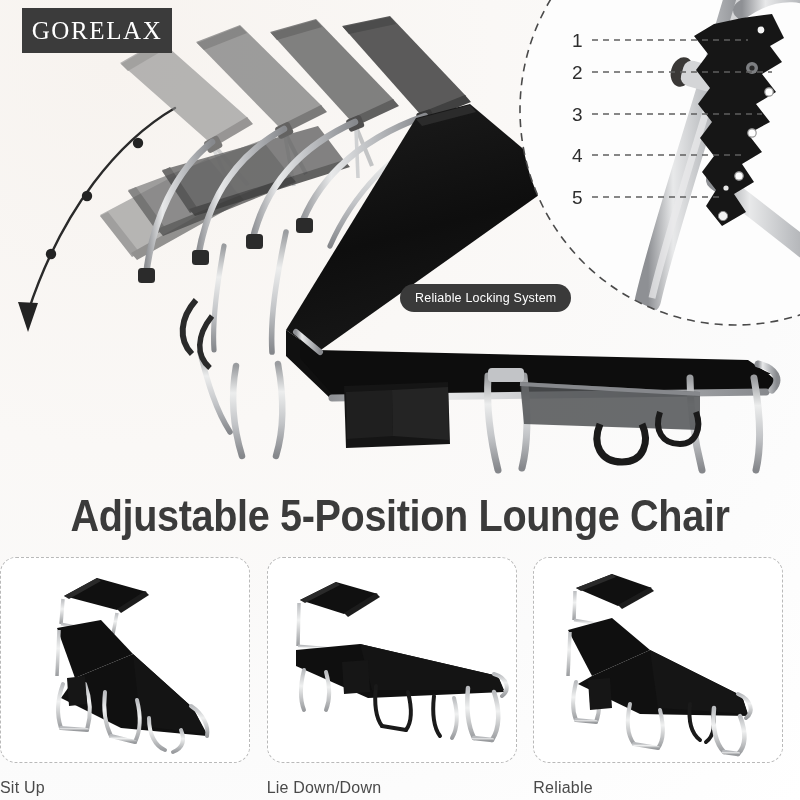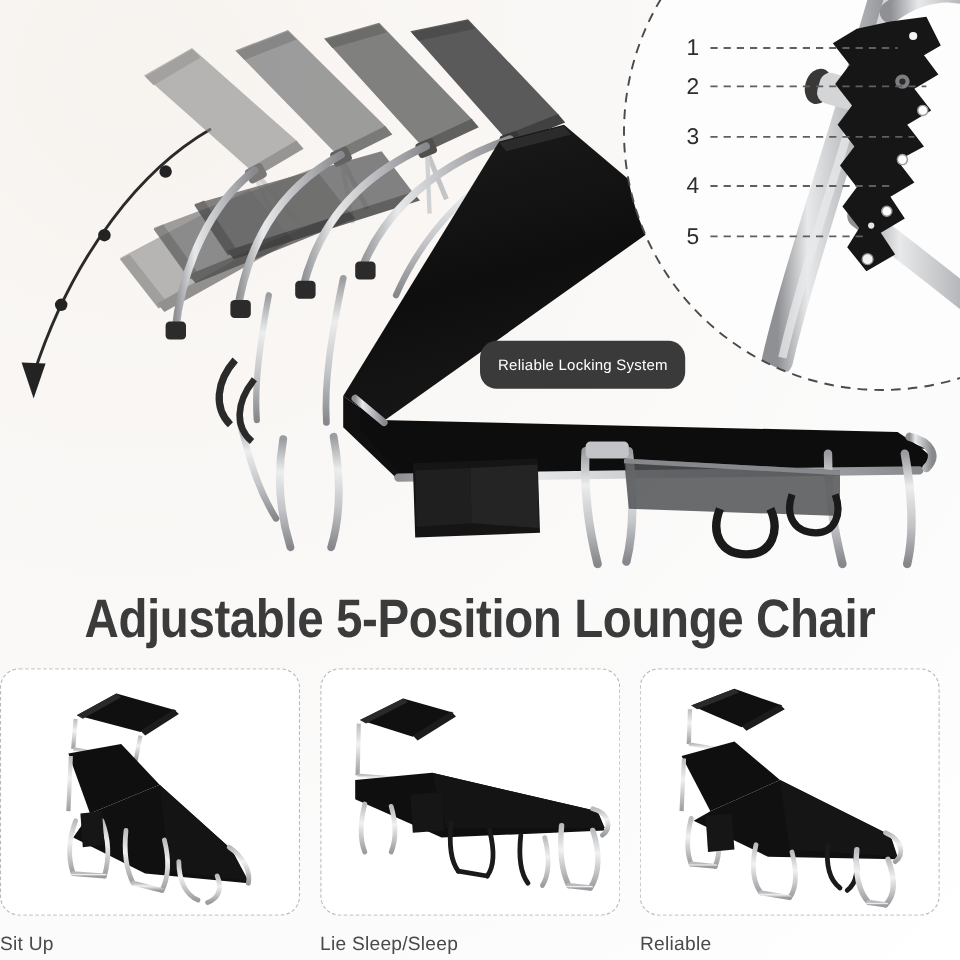--- a/index.html
+++ b/index.html
@@ -27,21 +27,21 @@
     font-family:"Liberation Serif", serif;color:#ffffff;
     font-size:25px;letter-spacing:1.6px;font-weight:400;line-height:1;
     white-space:nowrap;
   }
 
   
   #product-svg{position:absolute;left:0;top:0;width:800px;height:487px;}
 
   
   #lock-badge{
-    position:absolute;left:400px;top:284px;height:40px;
+    position:absolute;left:400px;top:284px;height:28px;
     background:#3a3a3a;border-radius:14px;
     display:flex;align-items:center;padding:0 15px;
   }
   #lock-badge span{
     color:#ffffff;font-size:12.5px;letter-spacing:.2px;white-space:nowrap;
   }
 
   
   .callout-num{
     position:absolute;font-size:19px;color:#2e2e2e;
@@ -262,20 +262,23 @@
         <line x1="592" y1="197" x2="724" y2="197" stroke="#5f5f5f" stroke-width="1.5" stroke-dasharray="6 5"></line>
       </g>
     </svg>
 
     <div class="callout-num" style="left:572px;top:31px">1</div>
     <div class="callout-num" style="left:572px;top:63px">2</div>
     <div class="callout-num" style="left:572px;top:105px">3</div>
     <div class="callout-num" style="left:572px;top:146px">4</div>
     <div class="callout-num" style="left:572px;top:188px">5</div>
 
+    <div id="logo-box">
+      <span id="logo-text">GORELAX</span>
+    </div>
 
     <div id="lock-badge">
       <span>Reliable Locking System</span>
     </div>
   </div>
 
   <div id="title">Adjustable 5-Position Lounge Chair</div>
 
   <div id="panels">
 
@@ -351,21 +354,21 @@
           <path d="M114,168 L138,172" stroke="#1a1a1a" stroke-width="4" fill="none" stroke-linecap="round"></path>
           <path d="M166,138 C164,156 166,170 172,178" stroke="#1a1a1a" stroke-width="4" fill="none" stroke-linecap="round"></path>
           <path d="M186,140 C190,156 190,170 184,180" stroke="url(#t2)" stroke-width="4" fill="none" stroke-linecap="round"></path>
           <path d="M200,130 C198,152 200,168 206,180" stroke="url(#t2)" stroke-width="4.5" fill="none" stroke-linecap="round"></path>
           <path d="M226,134 C232,152 232,170 224,182" stroke="url(#t2)" stroke-width="4.5" fill="none" stroke-linecap="round"></path>
           <path d="M206,180 L224,182" stroke="url(#t2)" stroke-width="4.5" fill="none" stroke-linecap="round"></path>
 
           <path d="M74,104 L100,102 L102,134 L76,136 Z" fill="#161616"></path>
         </svg>
       </div>
-      <div class="panel-caption">Lie Sleep/Sleep</div>
+      <div class="panel-caption">Lie Down/Down</div>
     </div>
 
     <div class="panel-wrap">
       <div class="panel-box">
         <svg viewBox="0 0 250 206" width="250" height="206">
           <defs>
             <linearGradient id="t3" x1="0" y1="0" x2="0" y2="1">
               <stop offset="0%" stop-color="#b9bbbe"></stop>
                 <stop offset="40%" stop-color="#f0f1f1"></stop>
               <stop offset="100%" stop-color="#9a9c9f"></stop>

